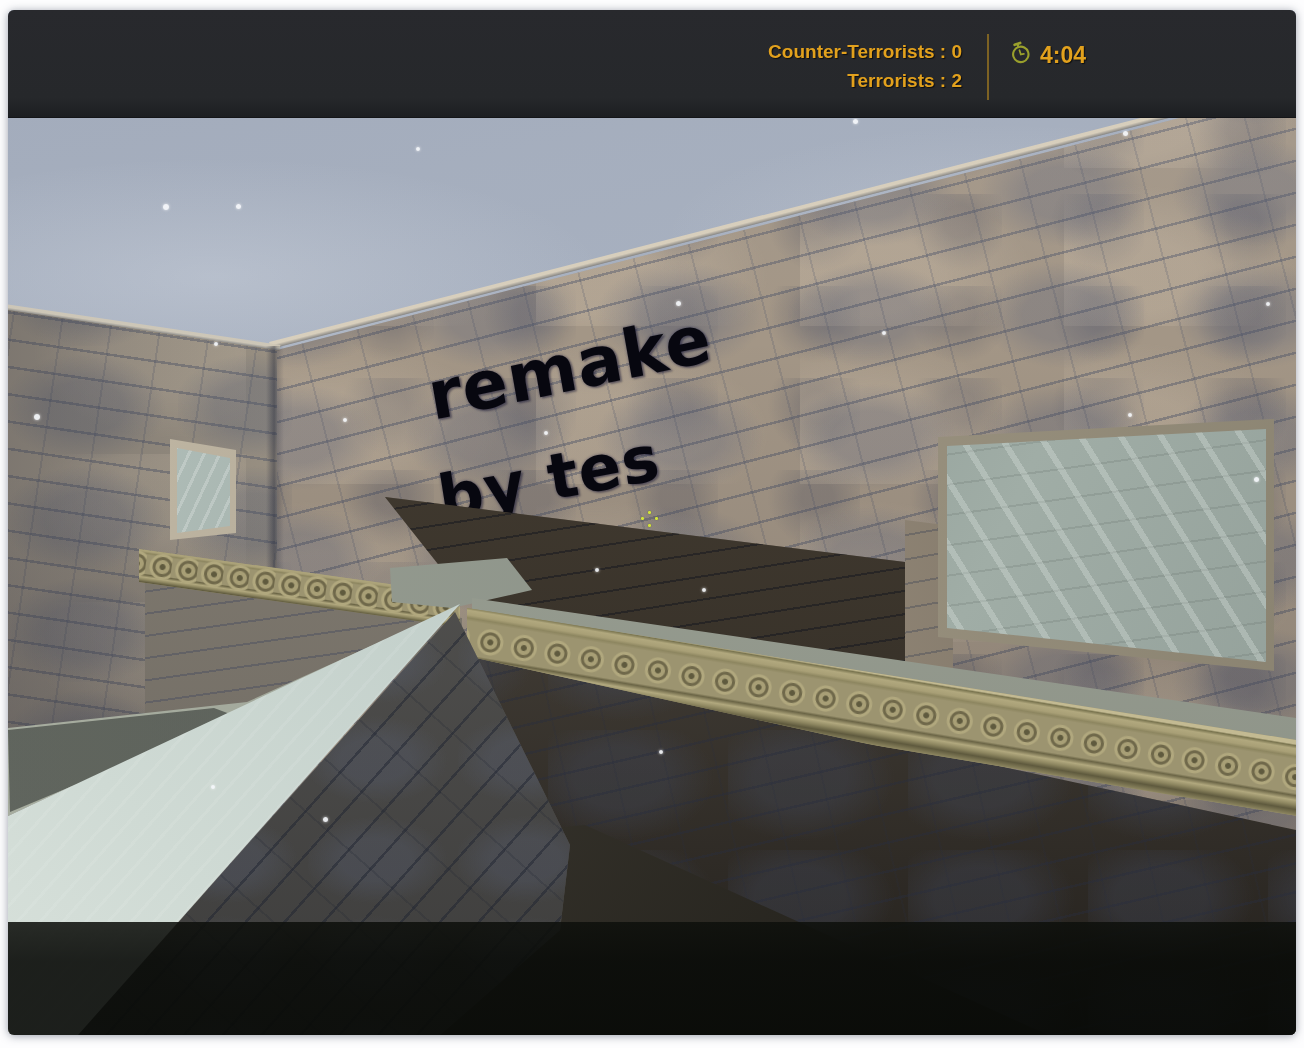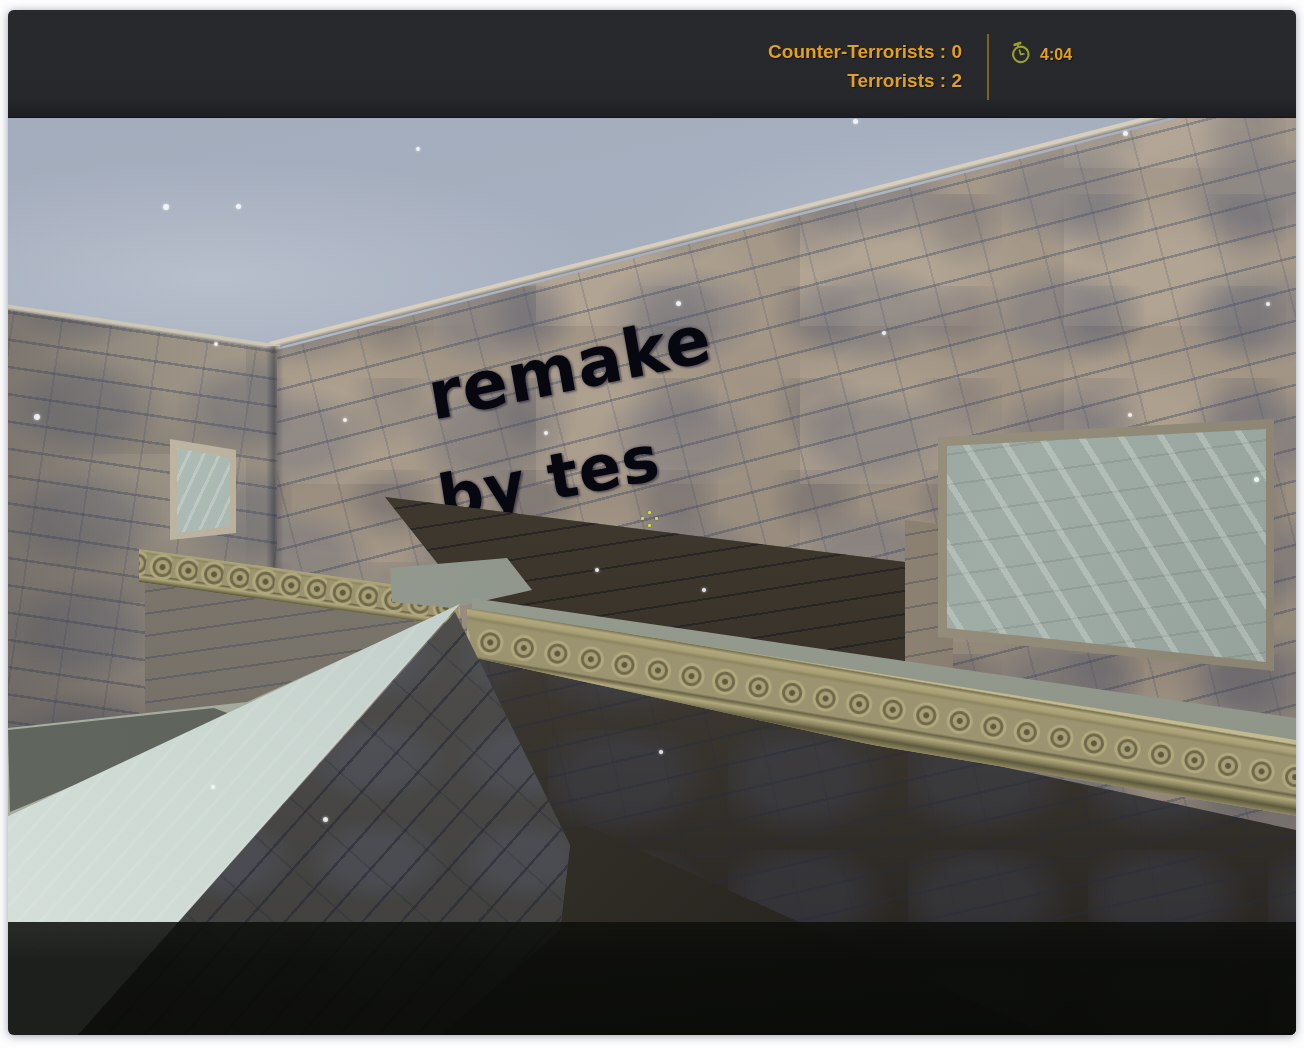--- a/index.html
+++ b/index.html
@@ -155,21 +155,21 @@
     background:linear-gradient(180deg,#28292d 0%,#26282b 82%,#1c1e21 100%);
     border-bottom:1px solid #141518;padding-left:40px;}
   .hud-scores{position:absolute;right:334px;top:27px;text-align:right;
     font-size:19px;font-weight:bold;color:#e2a11d;line-height:29px;
     text-shadow:1px 1px 1px rgba(0,0,0,0.65);white-space:nowrap;}
   .hud-divider{position:absolute;left:979px;top:24px;width:2px;height:66px;background:#7d6223;}
   .hud-right{position:absolute;left:1000px;top:27px;font-size:19px;font-weight:bold;
     color:#e2a11d;text-shadow:1px 1px 1px rgba(0,0,0,0.65);white-space:nowrap;}
   .hud-map{line-height:26px;}
   .hud-timer-row{display:flex;align-items:center;gap:7px;margin-top:3px;}
-  .hud-time{font-size:16px;}
+  .hud-time{font-size:23px;}
 </style>
 </head>
 <body>
 
 <div class="frame">
   <div class="screen">
 
     <div class="layer sky"></div>
 
     <div class="layer main-wall"></div>

